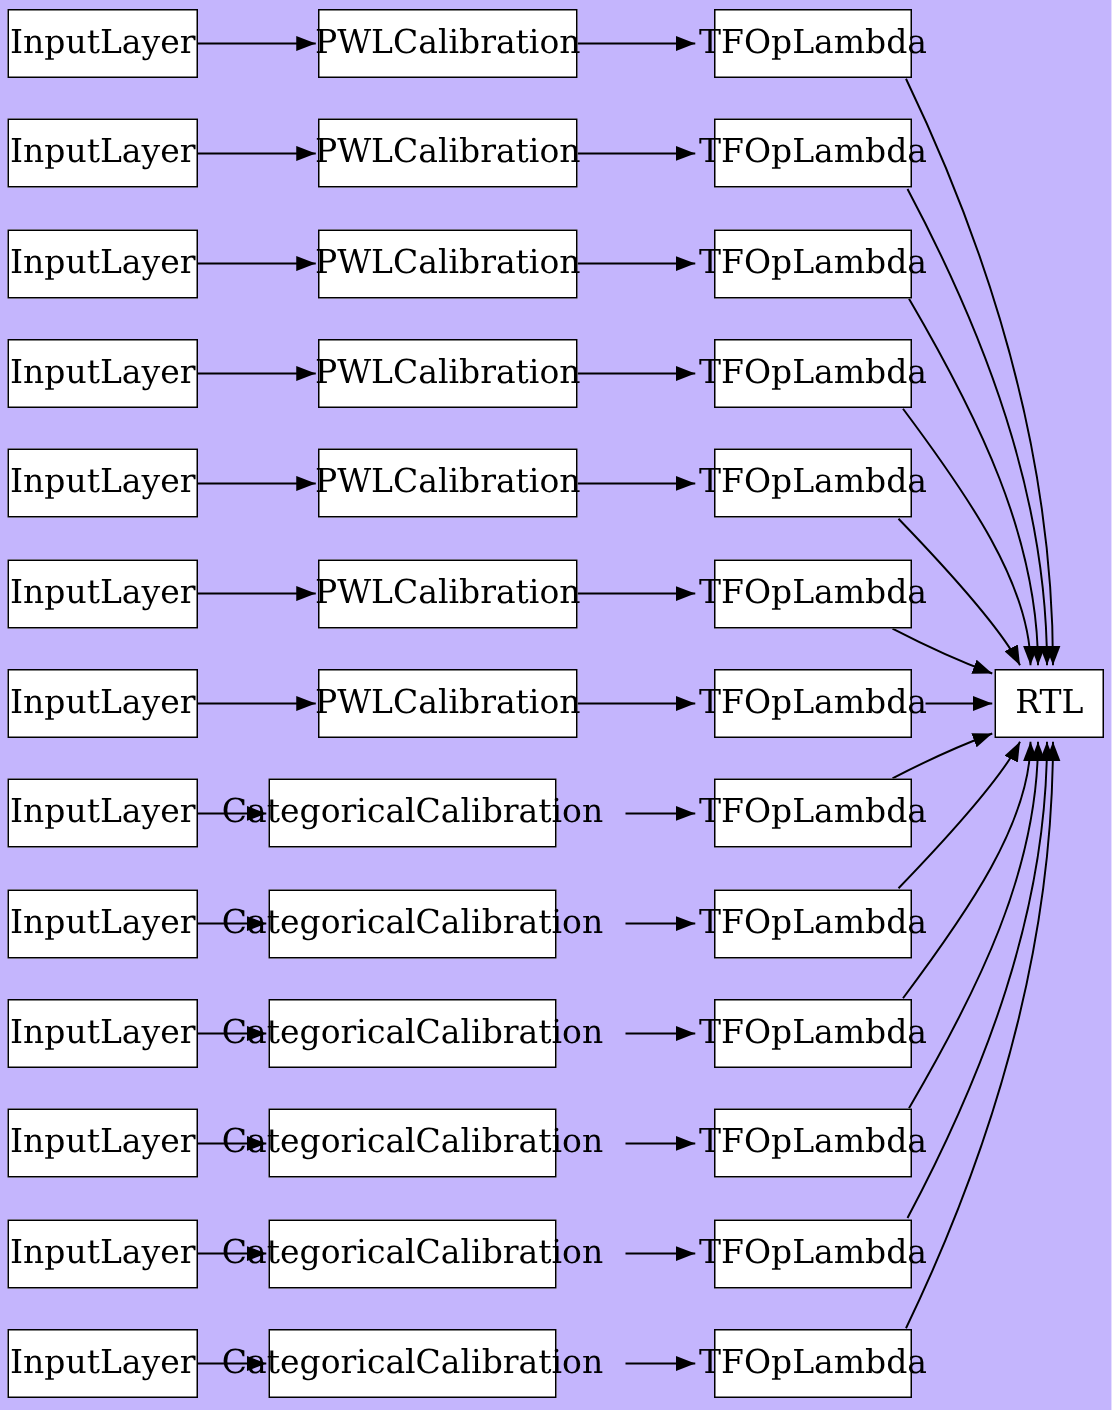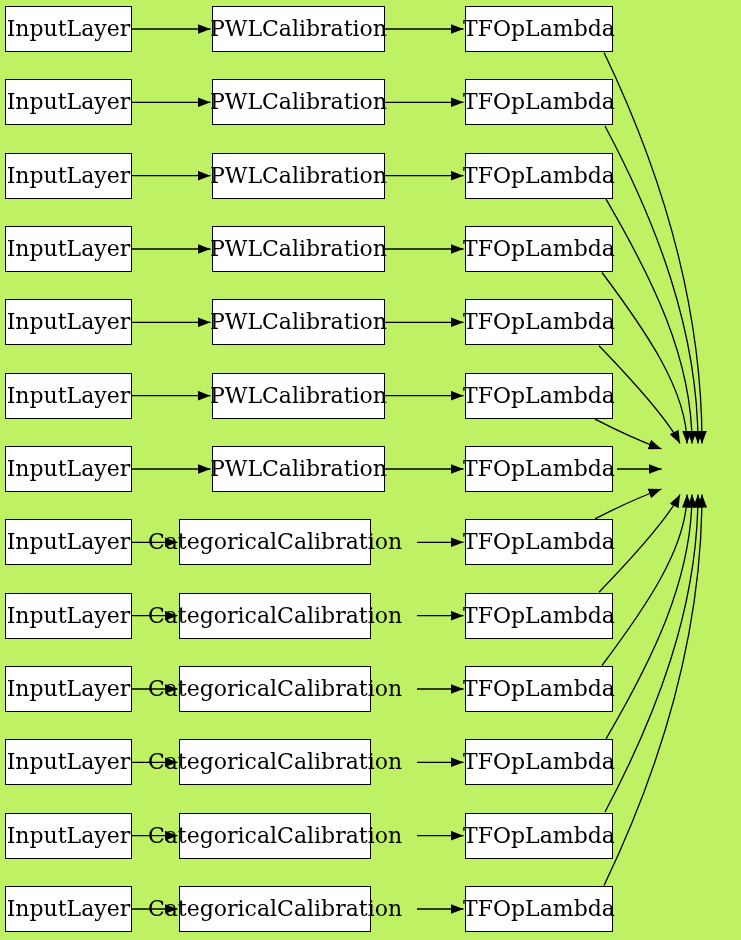--- a/index.html
+++ b/index.html
@@ -1,31 +1,31 @@
 <!DOCTYPE html>
 <html><head>
 <meta charset="utf-8">
 <style>
   html,body{margin:0;padding:0;background:#ffffff;}
   .canvas{
-    position:relative;width:741px;height:940px;background:#bef264;
+    position:relative;width:741px;height:940px;background:#c4b5fd;
     font-family:"DejaVu Serif", serif;overflow:hidden;
   }
   svg.edges{position:absolute;left:0;top:0;width:741px;height:940px;}
   path.edge{fill:none;stroke:#000000;stroke-width:1.3px;}
   .node{
     position:absolute;box-sizing:border-box;height:46px;
     border:1.5px solid #000000;background:#ffffff;color:#000000;
     display:flex;align-items:center;justify-content:center;
     font-size:22px;line-height:1;white-space:nowrap;
   }
   .col-input{left:5px;width:127px;}
   .col-pwl{left:212px;width:173px;}
   .col-cat{left:179px;width:192px;}
-  .col-lambda{left:465px;width:148px;}
+  .col-lambda{left:476px;width:132px;}
   .col-rtl{left:663px;top:446px;width:73px;height:46px;}
 </style>
 </head>
 <body>
 
 <div class="canvas">
 
   <svg class="edges" viewBox="0 0 741 940" xmlns="http://www.w3.org/2000/svg">
     <defs>
       <marker id="arrow" markerWidth="14" markerHeight="10" refX="13" refY="5" orient="auto" markerUnits="userSpaceOnUse">
@@ -127,14 +127,15 @@
   <div class="node col-lambda" style="top:739.3px">TFOpLambda</div>
 
   <div class="node col-input" style="top:812.7px">InputLayer</div>
   <div class="node col-cat" style="top:812.7px">CategoricalCalibration</div>
   <div class="node col-lambda" style="top:812.7px">TFOpLambda</div>
 
   <div class="node col-input" style="top:886px">InputLayer</div>
   <div class="node col-cat" style="top:886px">CategoricalCalibration</div>
   <div class="node col-lambda" style="top:886px">TFOpLambda</div>
 
+  <div class="node col-rtl">RTL</div>
 
 </div>
 
 </body></html>

